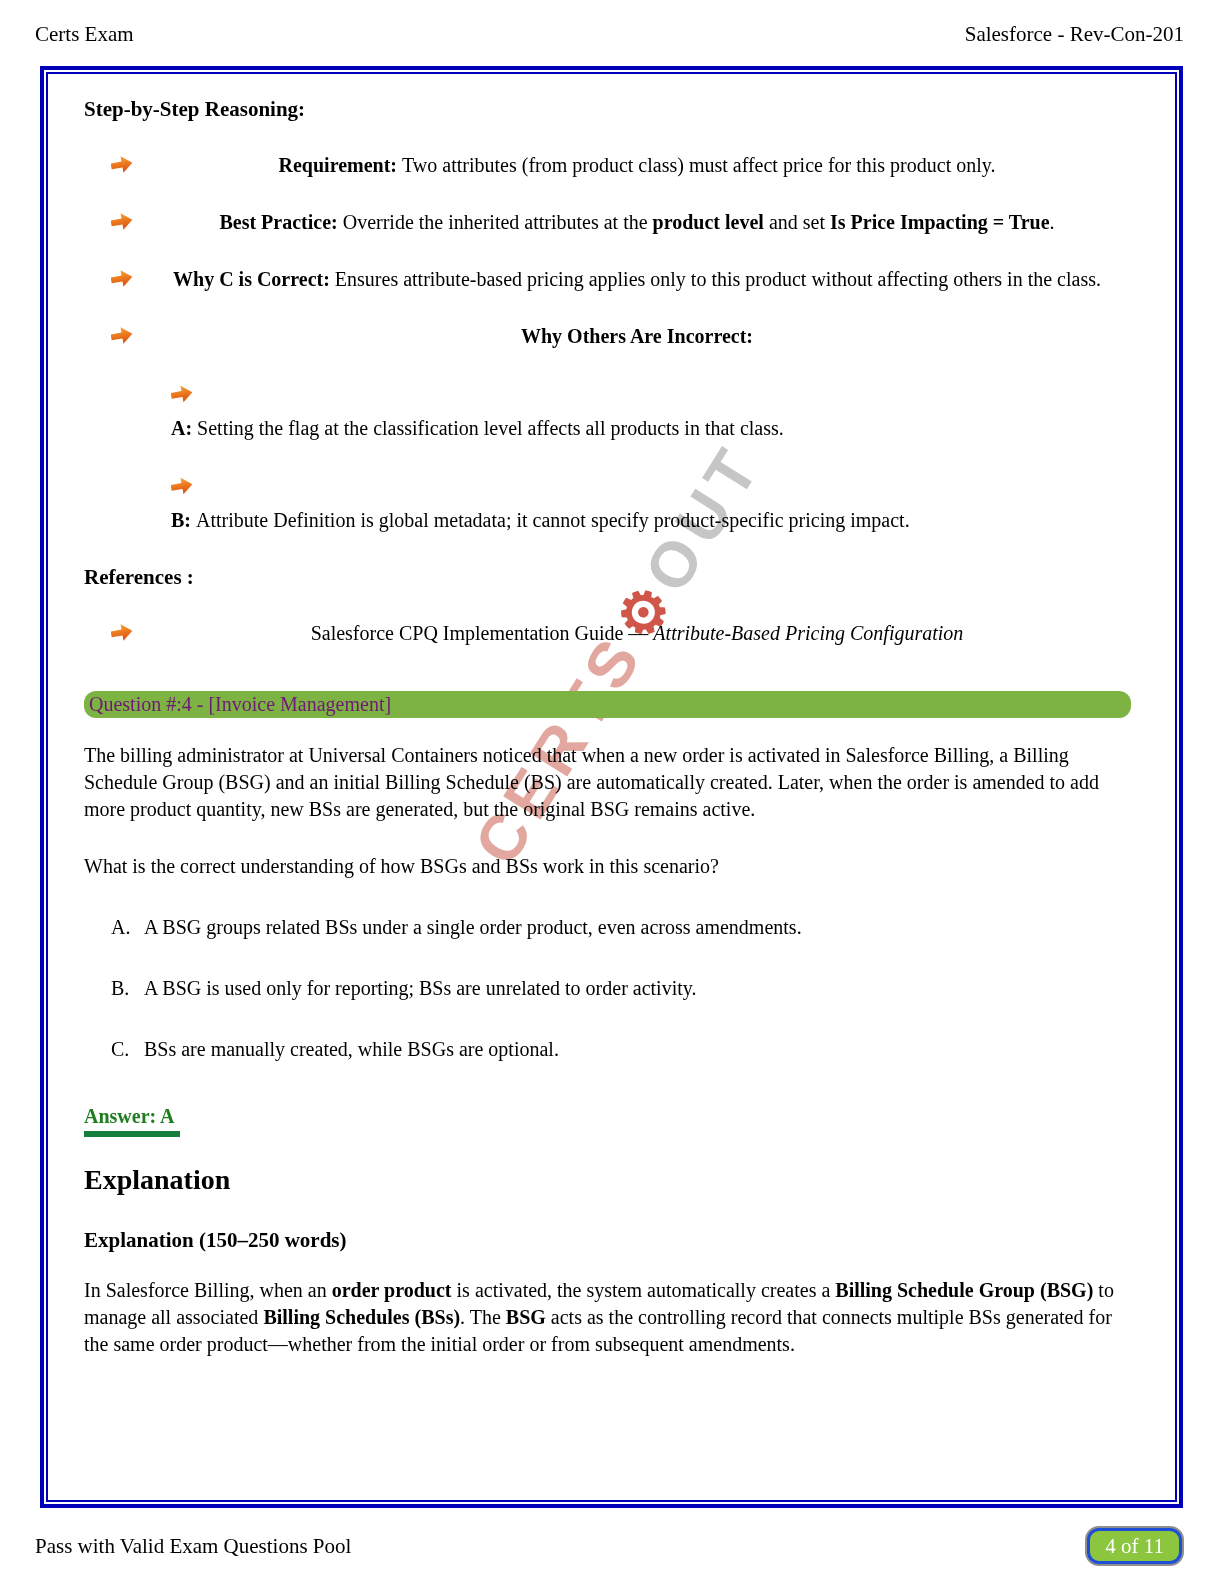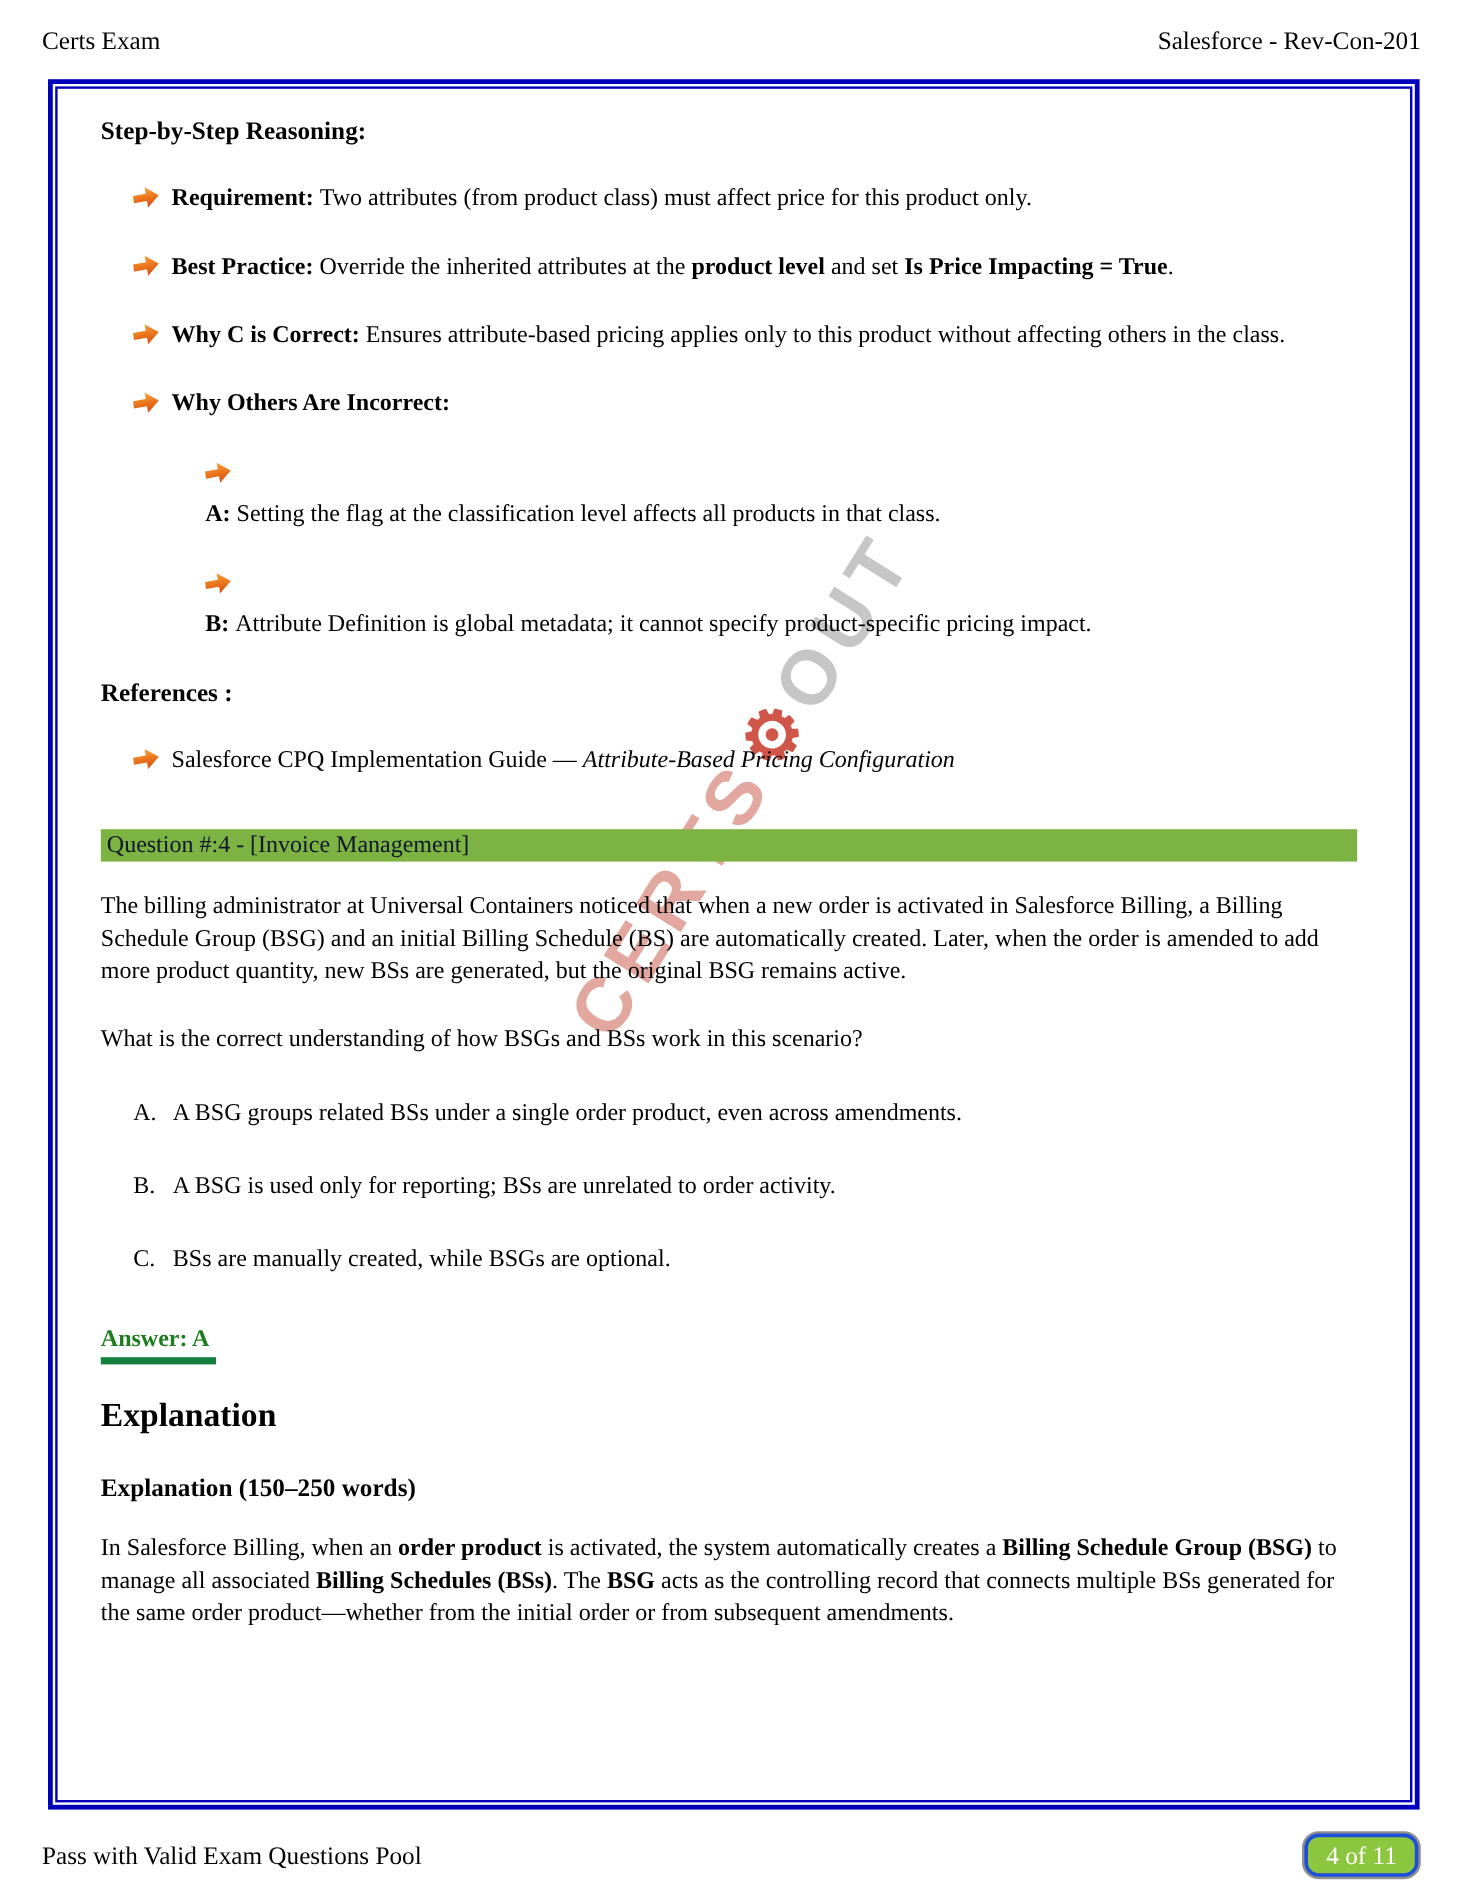--- a/index.html
+++ b/index.html
@@ -46,28 +46,29 @@
     position:relative; z-index:1;
     padding:22px 44px 0 36px;
     font-size:20px; line-height:27px;
   }
   .section-title { font-size:21px; font-weight:bold; line-height:26px; }
 
   .bullet { display:flex; gap:10px; margin-top:30px; align-items:flex-start; }
   .bullet.lvl1 { padding-left:27px; }
   .bullet.lvl2 { padding-left:87px;flex-direction:column; }
   .arrow { flex:0 0 22px; width:22px; height:19px; margin-top:3px; }
-  .bullet-text { flex:1; }
+  .bullet-text { flex:1;text-align:center; }
 
   .refs-title { margin-top:30px; }
 
   .q-banner {
     margin-top:44px; background:#7cb342;
     font-size:20px; line-height:27px; padding:0 5px;
-    color:#0f172a;
+    color:#701a75;
+    border-radius:12px;
   }
   .para { margin-top:24px; }
   .prompt { margin-top:30px; }
 
   .option { display:flex; margin-top:34px; padding-left:27px; }
   .option .opt-label { width:33px; flex:0 0 33px; }
 
   .answer-line { margin-top:40px; }
   .answer-text {
     display:inline-block; color:#1e7d1e; font-weight:bold;

